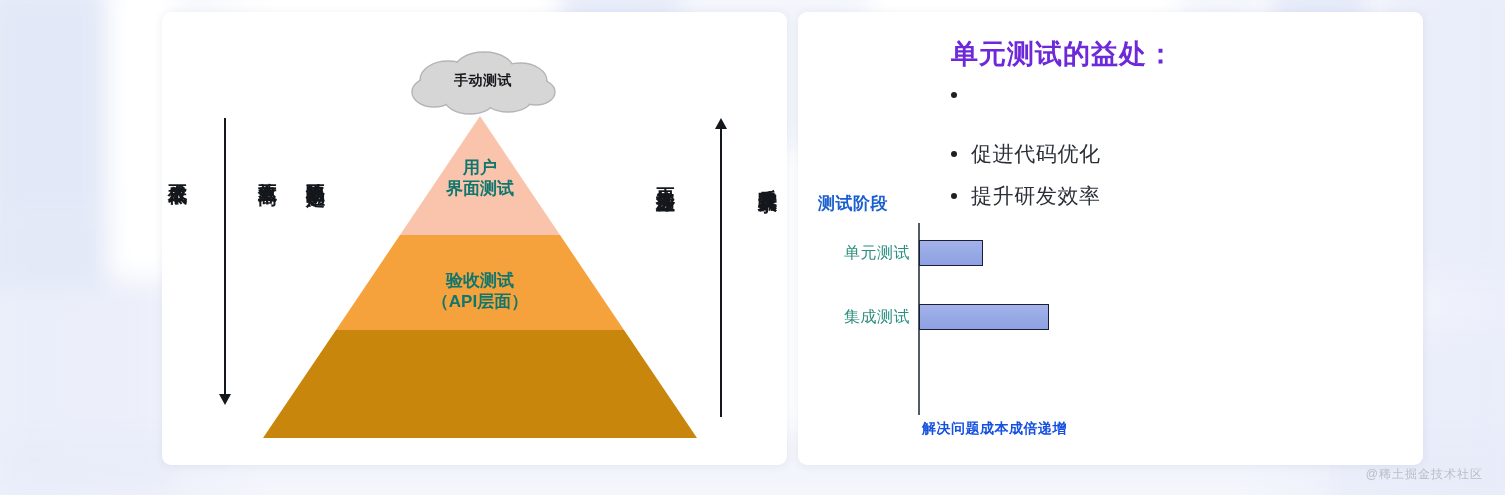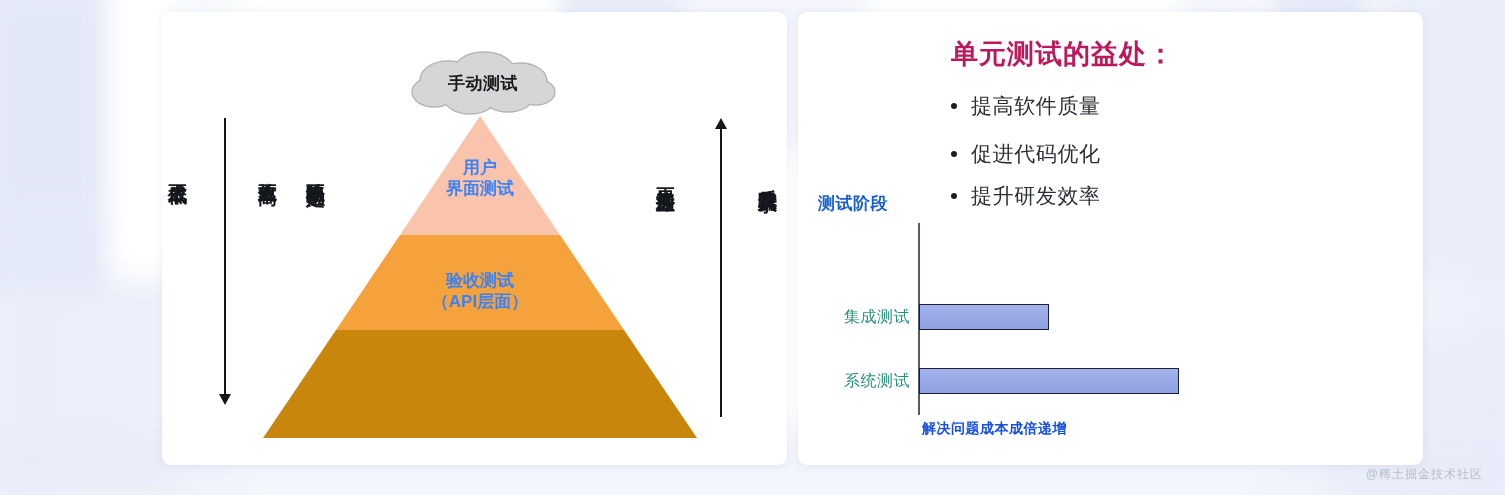--- a/index.html
+++ b/index.html
@@ -85,53 +85,53 @@
     width: 434px;
     height: 322px;
   }
   #pyramid svg { display: block; }
 
   .pyr-label {
     position: absolute;
     width: 100%;
     text-align: center;
     font-weight: 700;
-    color: #3b82f6;
+    color: #0f766e;
     line-height: 1.22;
     pointer-events: none;
   }
 
   
   #cloud {
     position: absolute;
     left: 404px;
     top: 50px;
     width: 158px;
     height: 66px;
   }
   #cloud-label {
     position: absolute;
     left: 404px;
     top: 72px;
     width: 158px;
     text-align: center;
-    font-size: 17px;
+    font-size: 14px;
     font-weight: 700;
     color: #16181c;
     letter-spacing: .5px;
   }
 
   
   #benefits-title {
     position: absolute;
     left: 951px;
     top: 36px;
     font-size: 27px;
     font-weight: 700;
-    color: #be185d;
+    color: #6d28d9;
     letter-spacing: 1px;
   }
   .benefit-row {
     position: absolute;
     left: 951px;
     display: flex;
     align-items: center;
     gap: 14px;
   }
   .benefit-bullet {
@@ -290,42 +290,41 @@
       <div>（API层面）</div>
     </div>
   </div>
 
   <div class="card" id="card-right"></div>
 
   <div id="benefits-title">单元测试的益处：</div>
 
   <div class="benefit-row" style="top:92px;">
     <span class="benefit-bullet"></span>
-    <span class="benefit-text">提高软件质量</span>
   </div>
   <div class="benefit-row" style="top:140px;">
     <span class="benefit-bullet"></span>
     <span class="benefit-text">促进代码优化</span>
   </div>
   <div class="benefit-row" style="top:182px;">
     <span class="benefit-bullet"></span>
     <span class="benefit-text">提升研发效率</span>
   </div>
 
   <div id="chart">
     <div id="chart-axis-title">测试阶段</div>
     <div id="chart-axis-line"></div>
 
+    <div class="bar-row" style="top:47px;">
+      <span class="bar-cat">单元测试</span>
+      <span class="bar-rect" style="width:64px;"></span>
+    </div>
     <div class="bar-row" style="top:111px;">
       <span class="bar-cat">集成测试</span>
       <span class="bar-rect" style="width:130px;"></span>
     </div>
-    <div class="bar-row" style="top:175px;">
-      <span class="bar-cat">系统测试</span>
-      <span class="bar-rect" style="width:260px;"></span>
-    </div>
 
     <div id="chart-xlabel">解决问题成本成倍递增</div>
   </div>
 
   <div id="watermark">@稀土掘金技术社区</div>
 
 </div>
 
 </body></html>

